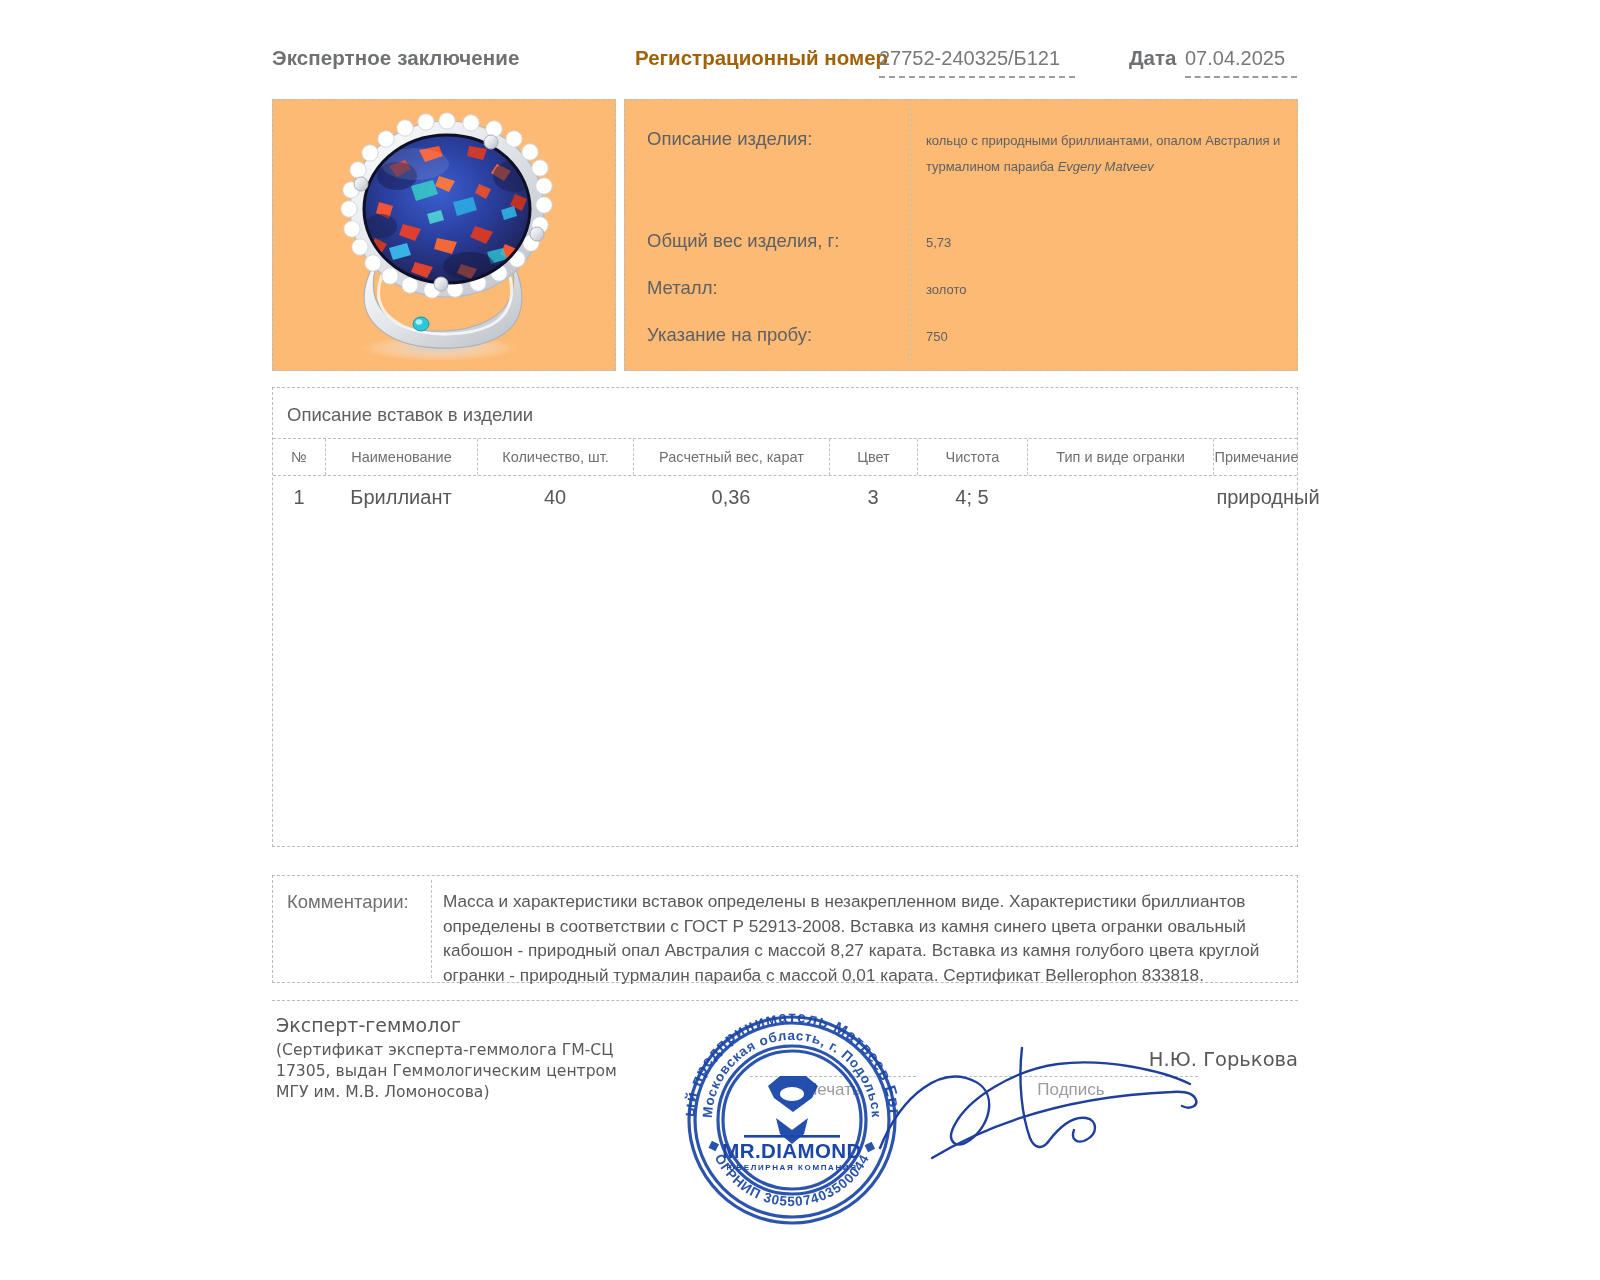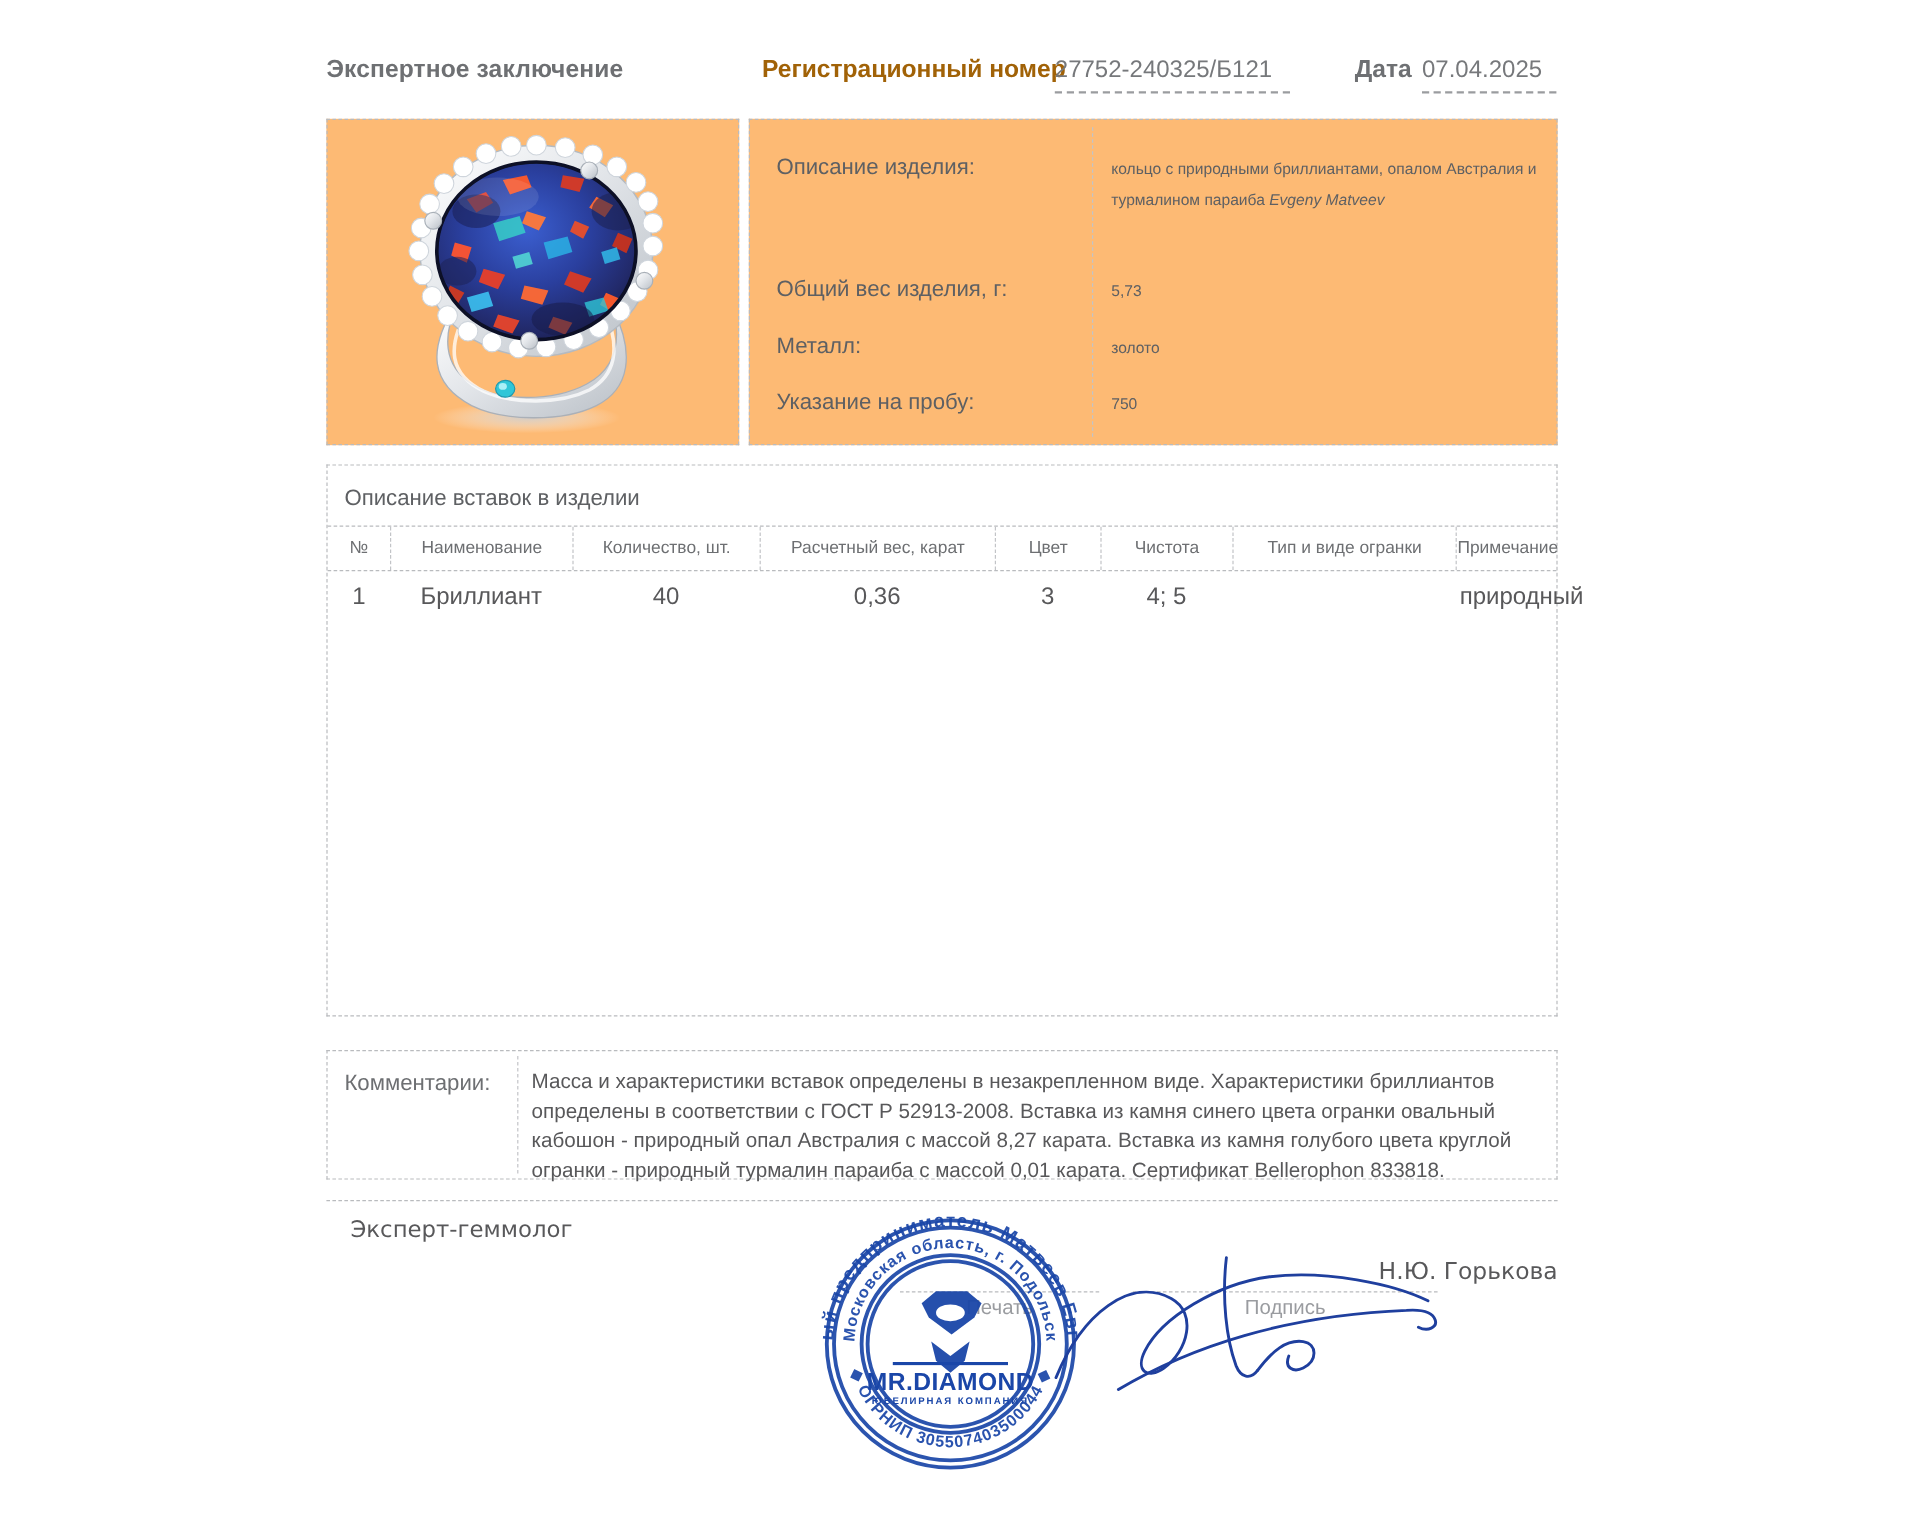--- a/index.html
+++ b/index.html
@@ -106,21 +106,21 @@
     font-size:17.2px;line-height:24.5px;color:#58585a;
   }
 
   
   .footer{position:absolute;left:272px;top:1000px;width:1026px;height:230px;}
   .footer-rule{
     position:absolute;left:0;top:0;width:100%;height:0;
     border-top:1.5px dashed #b9bbbe;
   }
   .expert-title{
-    position:absolute;left:20px;top:14px;font-size:19px;color:#58585a;
+    position:absolute;left:4px;top:14px;font-size:19px;color:#58585a;
     font-family:"DejaVu Sans",sans-serif;
   }
   .expert-sub{
     position:absolute;left:4px;top:40px;width:360px;
     font-size:15.6px;line-height:21px;color:#58585a;
     font-family:"DejaVu Sans",sans-serif;
   }
   .stamp-line{
     position:absolute;left:478px;top:76px;width:166px;height:0;
     border-top:1.5px dashed #b9bbbe;
@@ -317,20 +317,21 @@
   <div class="comments-box">
     <div class="cmt-label">Комментарии:</div>
     <div class="cmt-sep"></div>
     <div class="cmt-text">Масса и характеристики вставок определены в незакрепленном виде. Характеристики бриллиантов определены в соответствии с ГОСТ Р 52913-2008. Вставка из камня синего цвета огранки овальный кабошон - природный опал Австралия с массой 8,27 карата. Вставка из камня голубого цвета круглой огранки - природный турмалин параиба с массой 0,01 карата. Сертификат Bellerophon 833818.</div>
   </div>
 
   <div class="footer">
     <div class="footer-rule"></div>
 
     <div class="expert-title">Эксперт-геммолог</div>
+    <div class="expert-sub">(Сертификат эксперта-геммолога ГМ-СЦ 17305, выдан Геммологическим центром МГУ им. М.В. Ломоносова)</div>
 
     <div class="stamp-line"></div>
     <div class="stamp-cap">Печать</div>
 
     <div class="sign-line"></div>
     <div class="sign-cap">Подпись</div>
 
     <div class="signer">Н.Ю. Горькова</div>
 
     <div class="seal">

